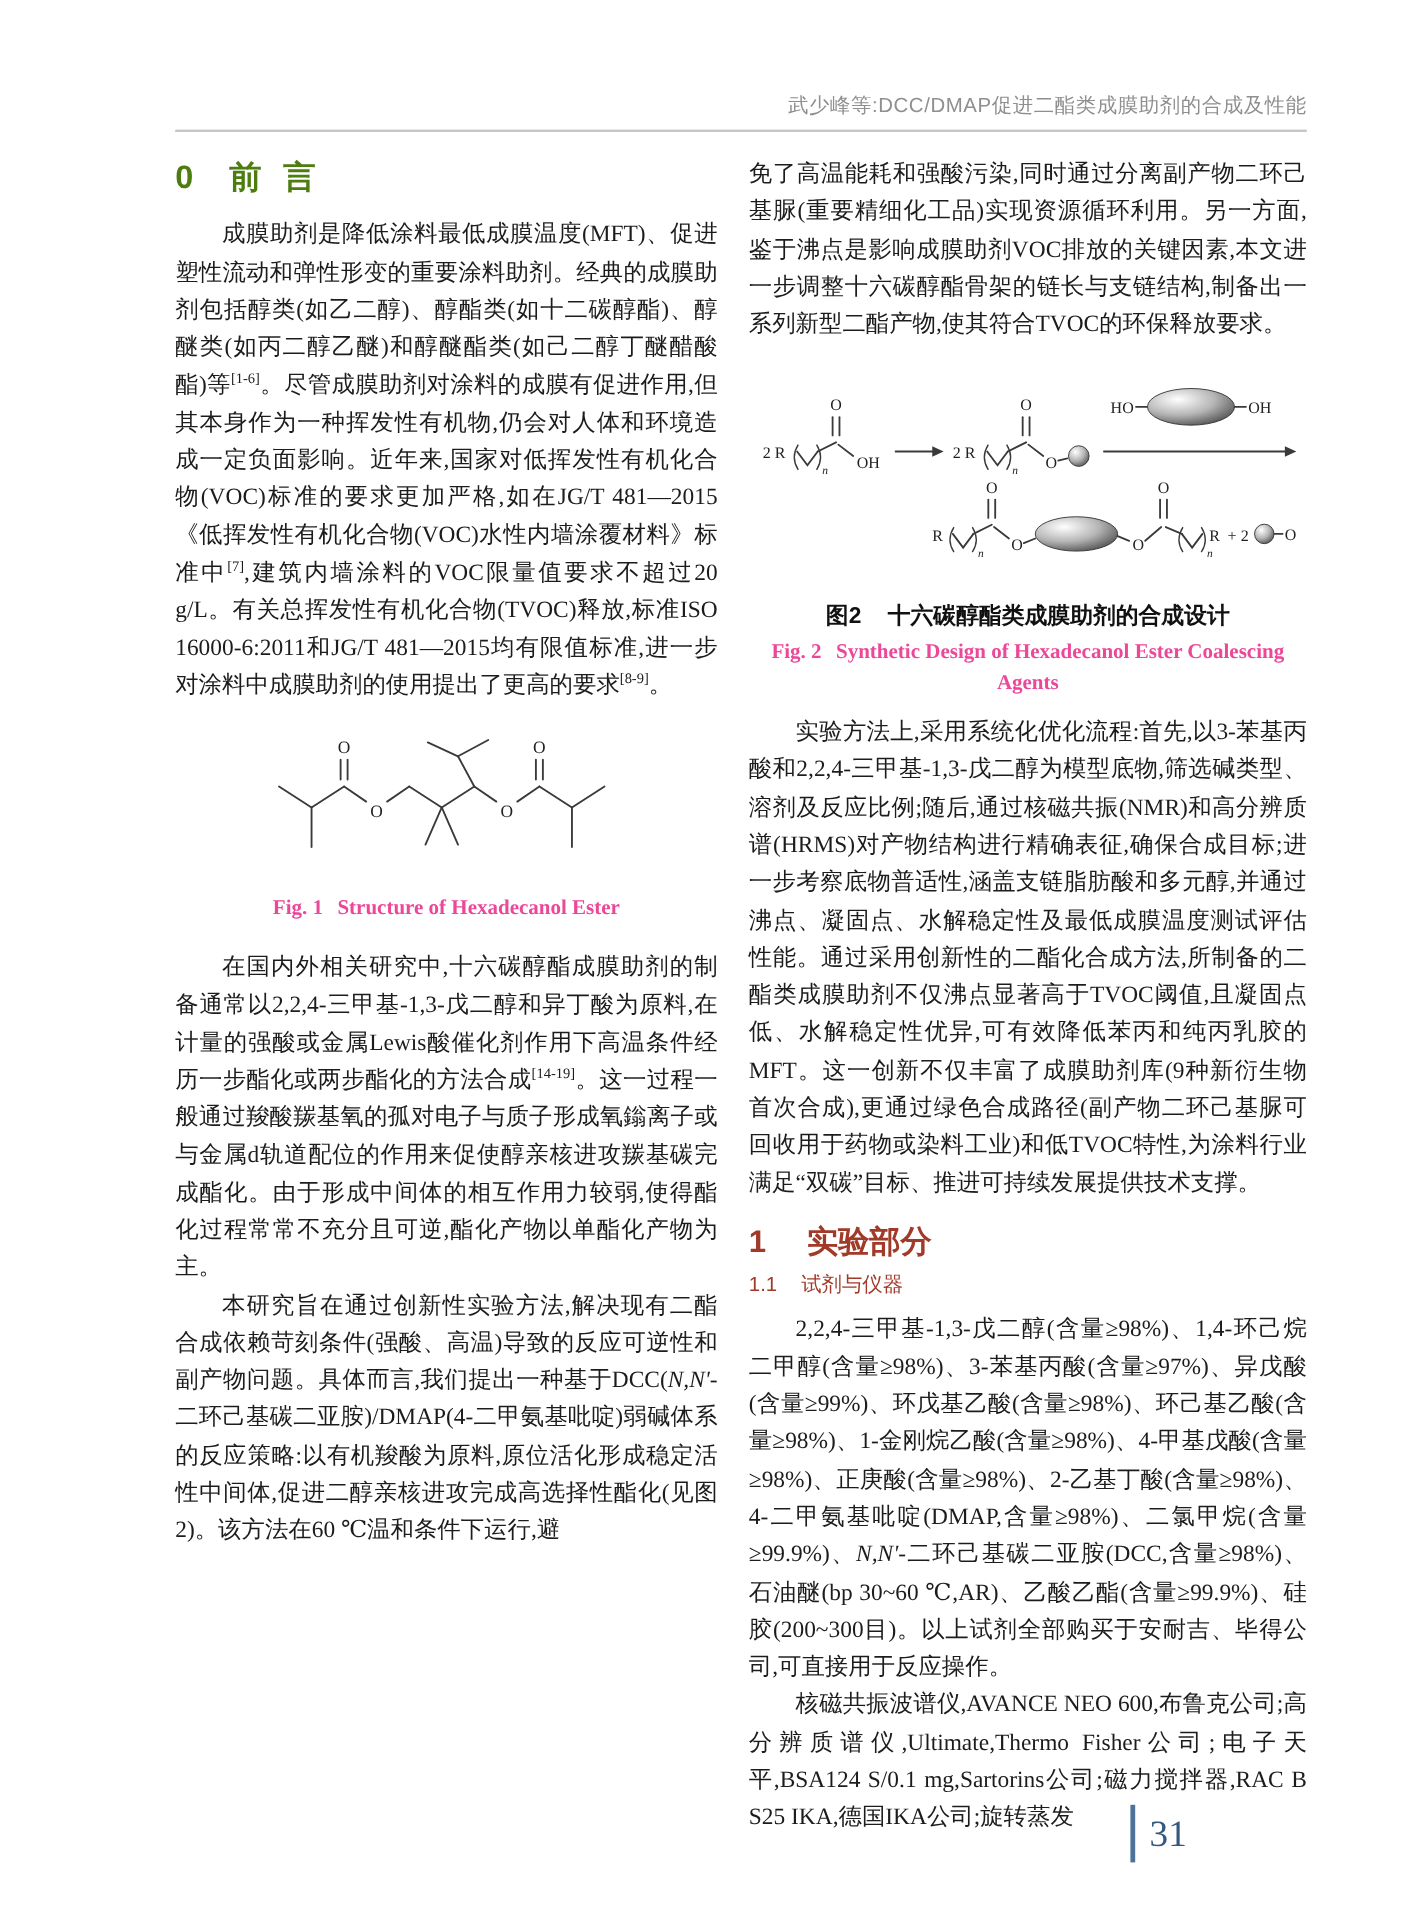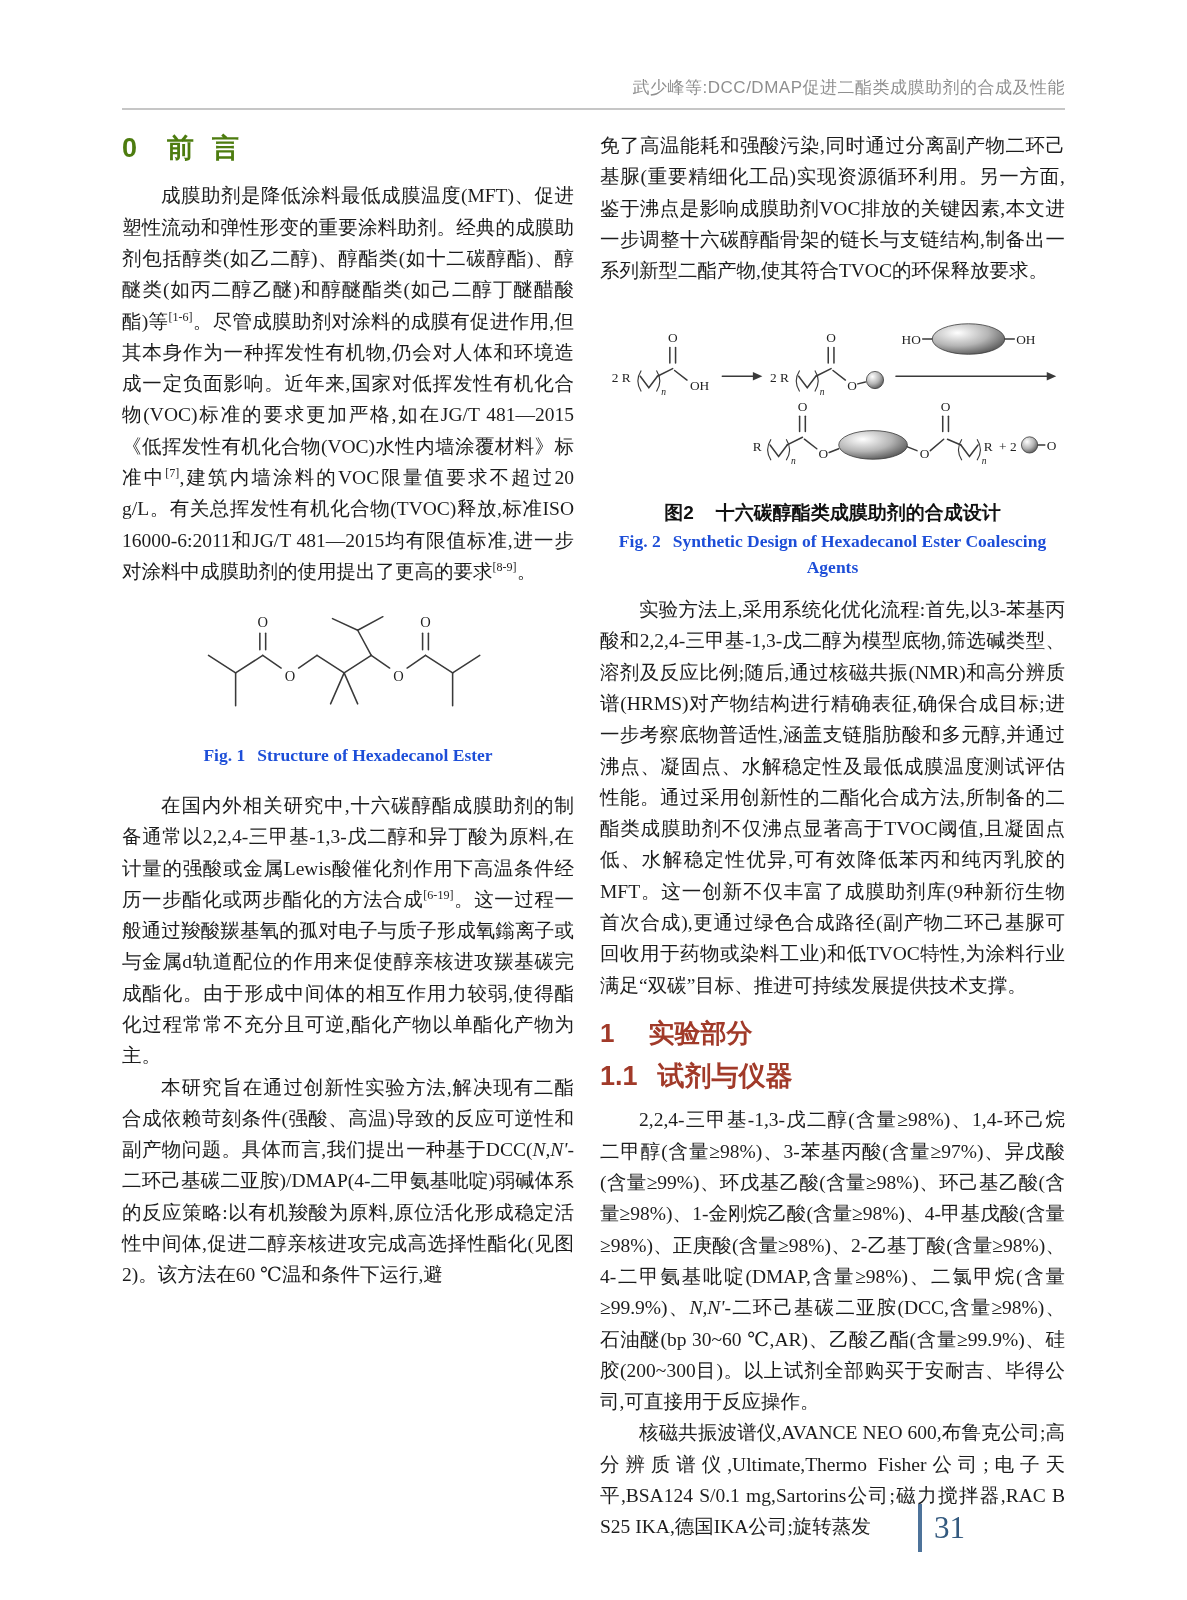--- a/index.html
+++ b/index.html
@@ -1,19 +1,19 @@
 <!DOCTYPE html>
 <html lang="zh"><head>
 <meta charset="utf-8">
 <style>
   html,body{margin:0;padding:0;background:#ffffff;}
   .page{
     position:relative; width:1089px; height:1600px; background:#fff;
     font-family:"Liberation Serif","DejaVu Serif",serif;
-    color:#1c1c1c; overflow:hidden;
+    color:#1c1c1c; overflow:hidden;margin-left:24px;
   }
   .inner{position:absolute; left:122px; top:76px; width:943px;}
   .running-head{
     text-align:right; font-size:17px; color:#8f8f8f; letter-spacing:0.5px;
     font-family:"Liberation Sans","DejaVu Sans",sans-serif; margin-bottom:9px;
   }
   .head-rule{height:2px;background:#c6c6c6;margin-bottom:20px;}
   .columns{display:flex; gap:26px;}
   .col{font-size:19.5px; line-height:31.3px; text-align:justify;}
   .col-left{width:452px;}
@@ -27,34 +27,34 @@
   }
   .sec-h .num{margin-right:30px;}
   .sec-h .spread{letter-spacing:18px;}
   .sec-h2{
     font-family:"Liberation Sans","DejaVu Sans",sans-serif;
     color:#a13a29; font-weight:bold; font-size:26px; margin:16px 0 10px 0; line-height:1.25;
   }
   .sec-h2 .num{margin-right:34px;}
   .subsec-h{
     font-family:"Liberation Sans","DejaVu Sans",sans-serif;
-    color:#a13a29; font-weight:bold; font-size:27px; margin:2px 0 10px 0; line-height:1.3;
+    color:#a13a29; font-weight:normal; font-size:17px; margin:2px 0 10px 0; line-height:1.3;
   }
   .subsec-h .num{margin-right:20px;}
   figure{margin:0; text-align:center;}
   .fig1-block{margin:20px 0 22px 0;}
   .fig2-block{margin:10px 0 14px 0;}
   .cap-cn{
     font-family:"Liberation Sans","DejaVu Sans",sans-serif;
     font-weight:bold; font-size:19px; color:#111; margin-top:2px; line-height:1.5; text-indent:0;
   }
   .cap-cn .cap-label{margin-right:22px;}
   .cap-en{
     font-family:"Liberation Serif","DejaVu Serif",serif;
-    font-weight:bold; font-size:17.5px; color:#1d4ed8; margin-top:2px; line-height:1.45; text-indent:0;
+    font-weight:bold; font-size:17.5px; color:#ec4899; margin-top:2px; line-height:1.45; text-indent:0;
   }
   .cap-en .cap-label{margin-right:12px;}
   .footer{
     position:absolute; right:124px; bottom:48px;
     display:flex; align-items:center;
   }
   .footer-text{text-align:right;}
   .footer-cn{
     font-family:"Liberation Sans","DejaVu Sans",sans-serif;
     font-weight:bold; font-size:21px; color:#3b4656; line-height:1.15;
@@ -121,21 +121,21 @@
             <line class="chem" x1="243" y1="44" x2="243" y2="27"></line>
             <text class="atom" x="240" y="21" text-anchor="middle">O</text>
 
             <line class="chem" x1="240" y1="50" x2="268" y2="68"></line>
             <line class="chem" x1="268" y1="68" x2="296" y2="50"></line>
             <line class="chem" x1="268" y1="68" x2="268" y2="102"></line>
           </svg>
           <figcaption class="cap-en"><span class="cap-label">Fig. 1</span><span>Structure of Hexadecanol Ester</span></figcaption>
         </figure>
 
-        <p class="para"><span>在国内外相关研究中,十六碳醇酯成膜助剂的制备通常以2,2,4-三甲基-1,3-戊二醇和异丁酸为原料,在计量的强酸或金属Lewis酸催化剂作用下高温条件经历一步酯化或两步酯化的方法合成</span><sup>[6-19]</sup><span>。这一过程一般通过羧酸羰基氧的孤对电子与质子形成氧鎓离子或与金属d轨道配位的作用来促使醇亲核进攻羰基碳完成酯化。由于形成中间体的相互作用力较弱,使得酯化过程常常不充分且可逆,酯化产物以单酯化产物为主。</span></p>
+        <p class="para"><span>在国内外相关研究中,十六碳醇酯成膜助剂的制备通常以2,2,4-三甲基-1,3-戊二醇和异丁酸为原料,在计量的强酸或金属Lewis酸催化剂作用下高温条件经历一步酯化或两步酯化的方法合成</span><sup>[14-19]</sup><span>。这一过程一般通过羧酸羰基氧的孤对电子与质子形成氧鎓离子或与金属d轨道配位的作用来促使醇亲核进攻羰基碳完成酯化。由于形成中间体的相互作用力较弱,使得酯化过程常常不充分且可逆,酯化产物以单酯化产物为主。</span></p>
 
         <p class="para"><span>本研究旨在通过创新性实验方法,解决现有二酯合成依赖苛刻条件(强酸、高温)导致的反应可逆性和副产物问题。具体而言,我们提出一种基于DCC(</span><i>N,N'</i><span>-二环己基碳二亚胺)/DMAP(4-二甲氨基吡啶)弱碱体系的反应策略:以有机羧酸为原料,原位活化形成稳定活性中间体,促进二醇亲核进攻完成高选择性酯化(见图2)。该方法在60 ℃温和条件下运行,避</span></p>
       </div>
 
       <div class="col col-right">
         <p class="para noindent">免了高温能耗和强酸污染,同时通过分离副产物二环己基脲(重要精细化工品)实现资源循环利用。另一方面,鉴于沸点是影响成膜助剂VOC排放的关键因素,本文进一步调整十六碳醇酯骨架的链长与支链结构,制备出一系列新型二酯产物,使其符合TVOC的环保释放要求。</p>
 
         <figure class="fig2-block">
           <svg width="458" height="191" viewBox="0 0 480 200">
             <defs>

